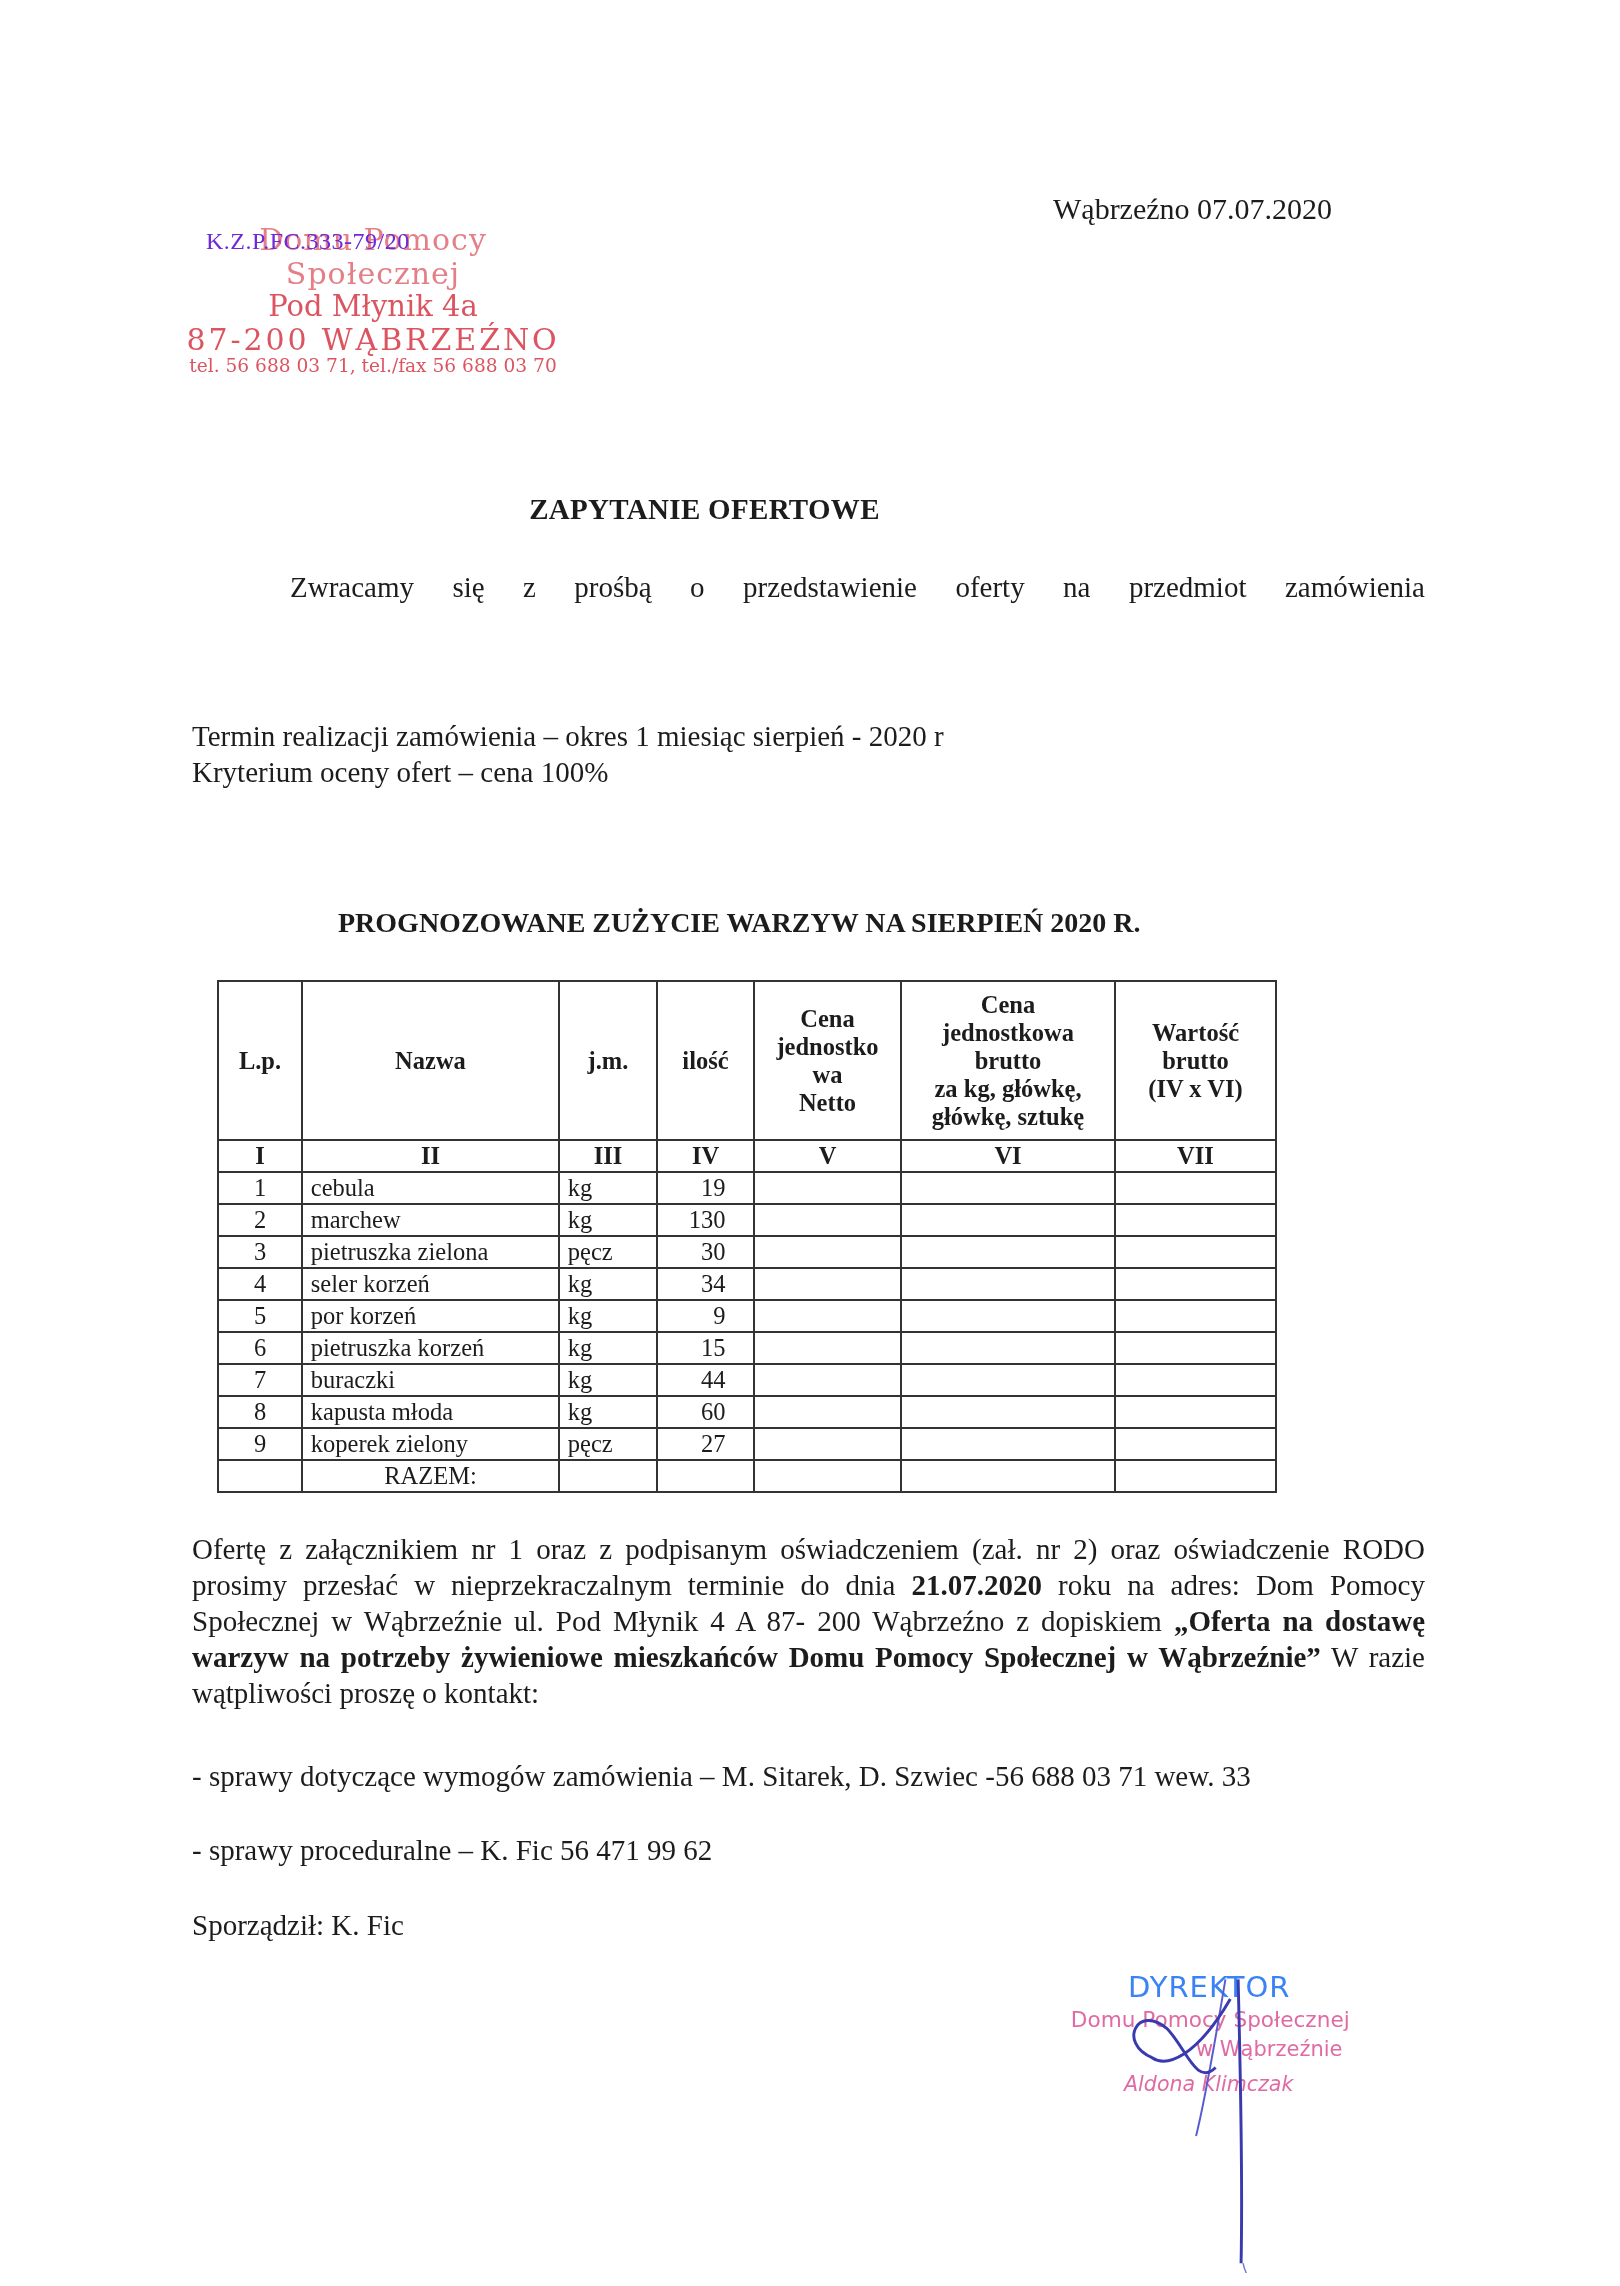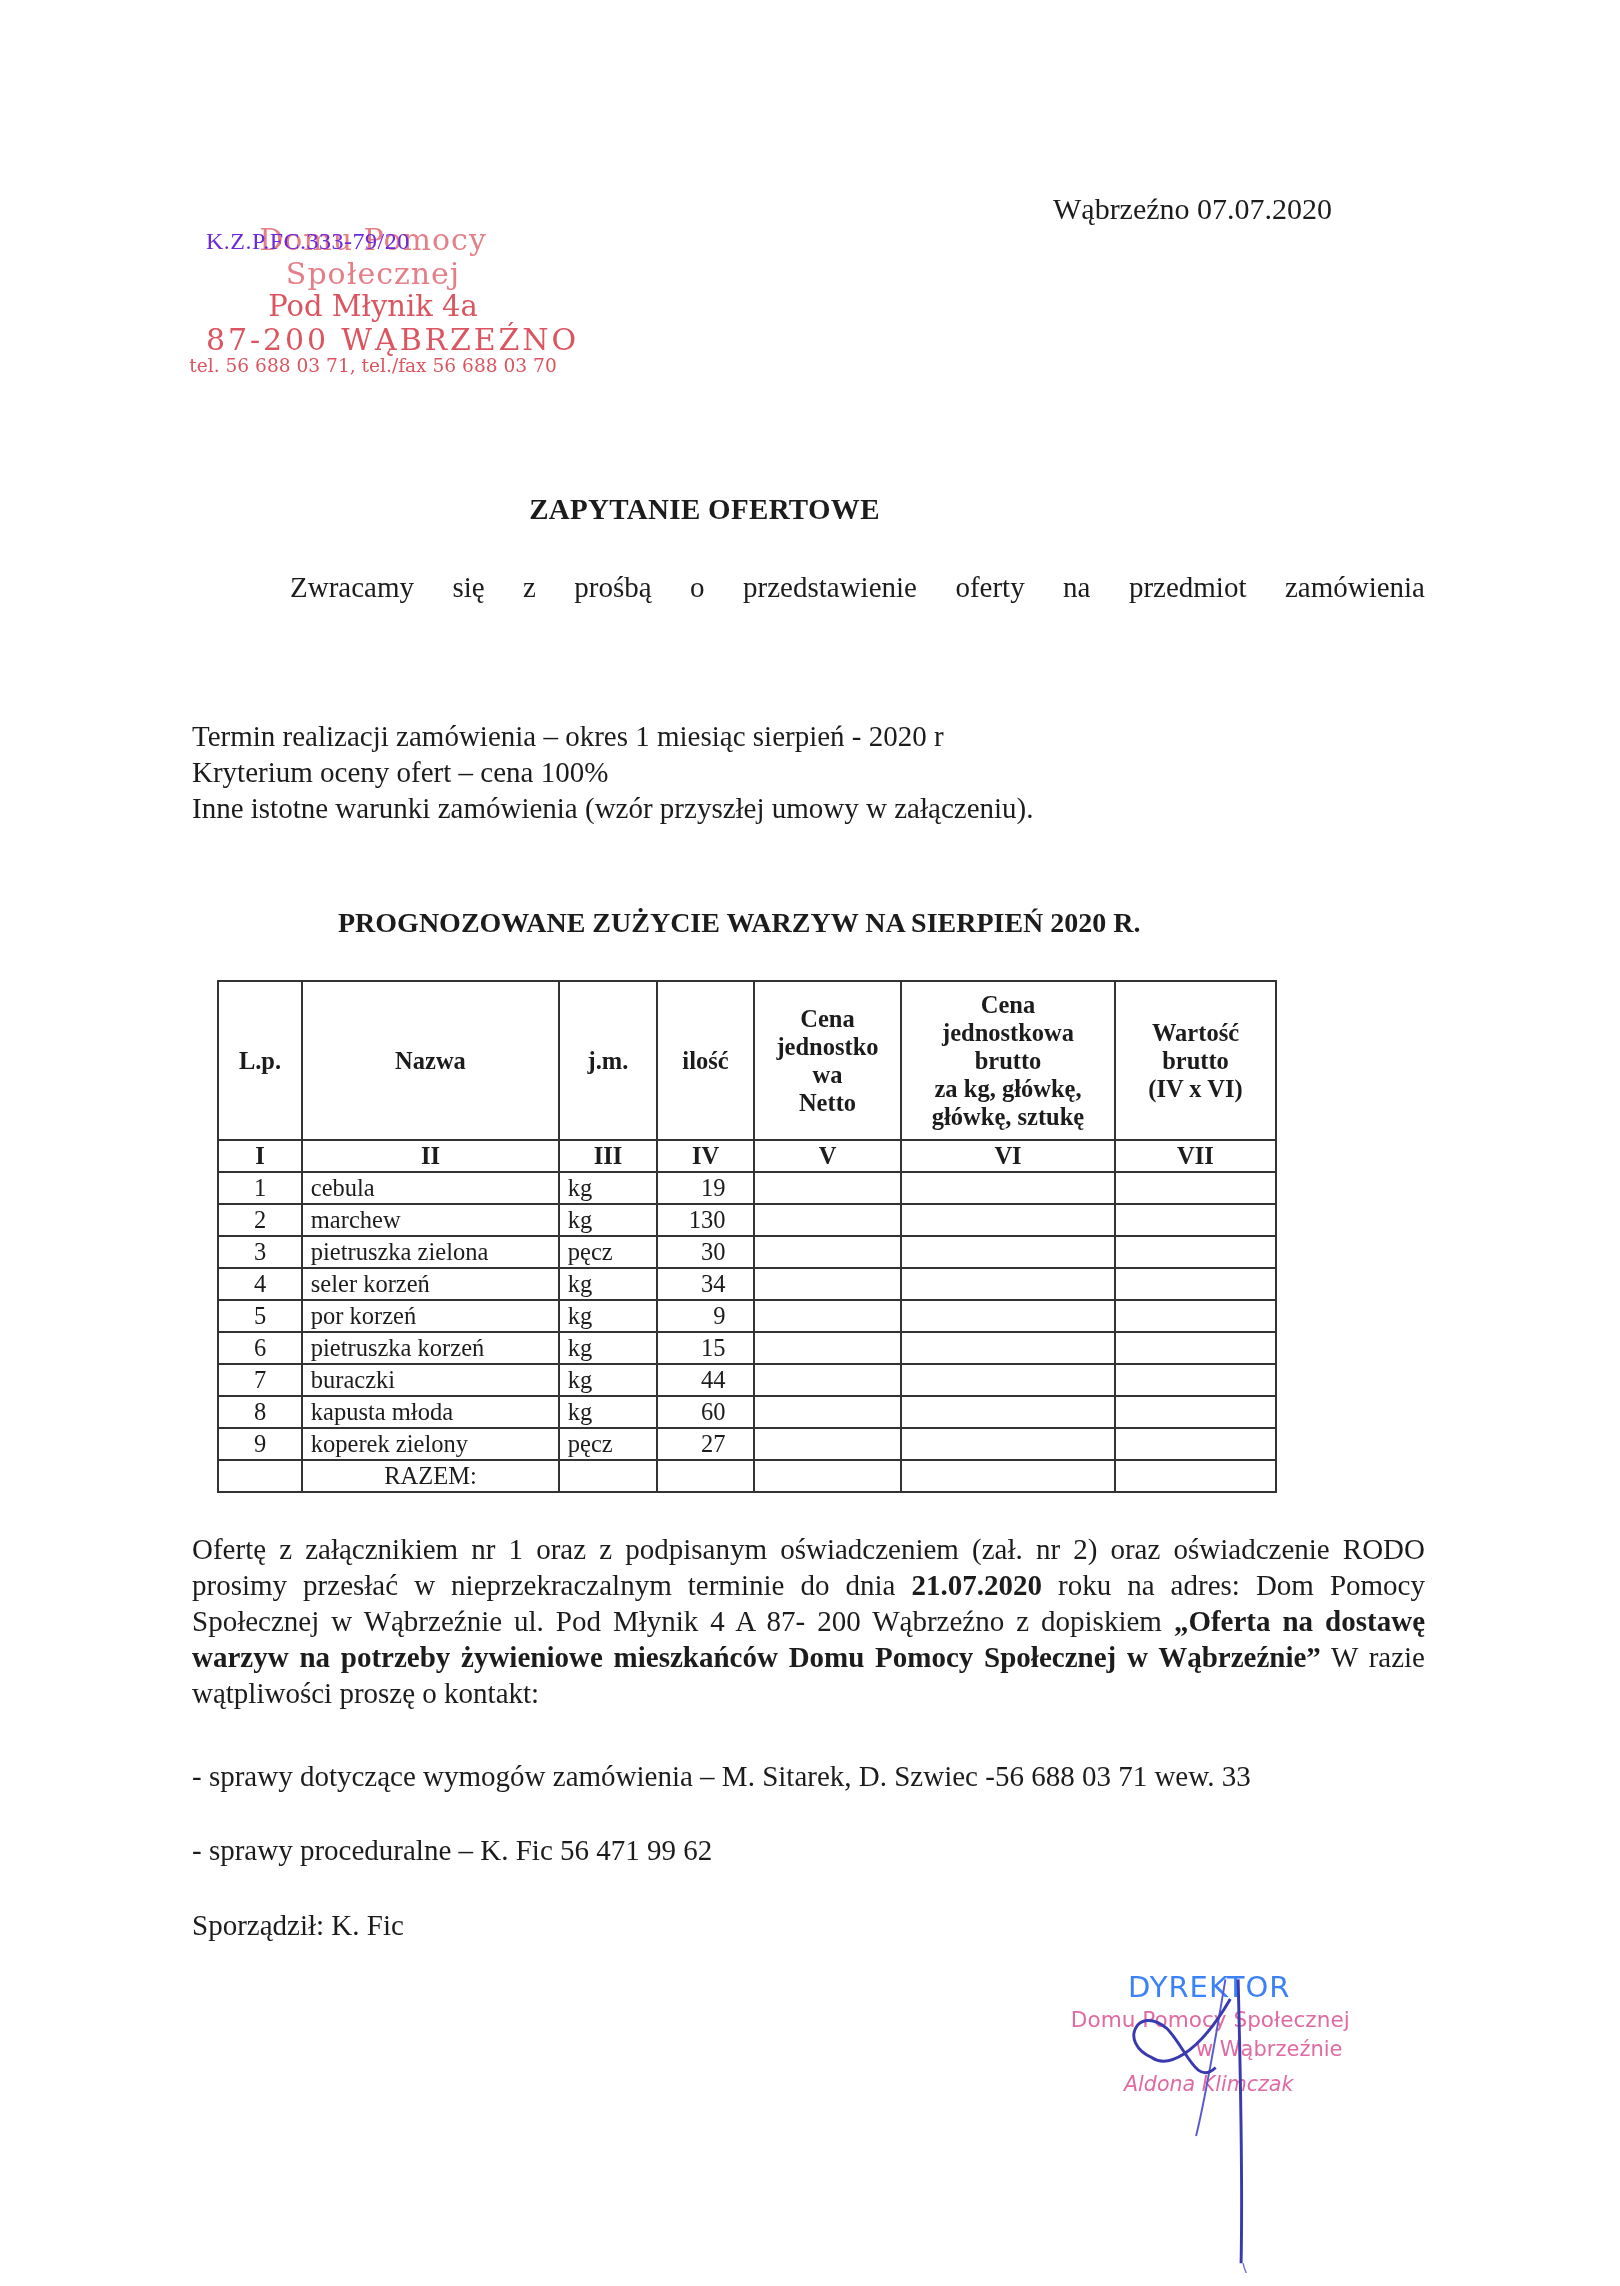--- a/index.html
+++ b/index.html
@@ -5,21 +5,21 @@
   html, body { margin: 0; padding: 0; background: #ffffff; }
   body { width: 1620px; height: 2287px; position: relative; overflow: hidden;
          font-family: "Liberation Serif", "DejaVu Serif", serif; color: #1c1c1c; }
   .abs { position: absolute; }
 
   
   .stamp { position: absolute; left: 167px; top: 223px; width: 412px; text-align: center;
            color: #d8424e; font-family: "DejaVu Serif", "Liberation Serif", serif; line-height: 1.12; opacity: 0.9; }
   .stamp .l1 { font-size: 30px; letter-spacing: 1px; opacity: 0.75; }
   .stamp .l2 { font-size: 29px; }
-  .stamp .l3 { font-size: 30px; letter-spacing: 2.9px; text-align: right; }
+  .stamp .l3 { font-size: 30px; letter-spacing: 2.9px; }
   .stamp .l4 { font-size: 18.6px; white-space: nowrap; }
   .ref { position: absolute; left: 206px; top: 228px; font-size: 24px; color: #6d28d9; letter-spacing: 0.5px; }
   .date { position: absolute; left: 1053px; top: 192px; font-size: 30px; }
 
   .title { position: absolute; left: 0; width: 1409px; top: 493px; text-align: center;
            font-weight: bold; font-size: 29px; letter-spacing: 0.3px; }
 
   .para { position: absolute; left: 192px; width: 1233px; font-size: 29px; line-height: 36px; text-align: justify; }
   .para.indent { text-indent: 98px; }
   .jline { text-align-last: justify; display: block; }
@@ -62,21 +62,20 @@
 
   <div class="title">ZAPYTANIE OFERTOWE</div>
 
   <div class="para indent" style="top:569px;">
     <span class="jline">Zwracamy się z prośbą o przedstawienie oferty na przedmiot zamówienia</span>
   </div>
 
   <div class="lines">
     <div>Termin realizacji zamówienia – okres 1 miesiąc sierpień  - 2020 r</div>
     <div>Kryterium oceny ofert – cena 100%</div>
-    <div>Inne istotne warunki zamówienia (wzór przyszłej umowy w załączeniu).</div>
   </div>
 
   <div class="table-title">PROGNOZOWANE ZUŻYCIE WARZYW NA SIERPIEŃ 2020 R.</div>
 
   <table class="grid">
     <colgroup>
       <col style="width:84px">
         <col style="width:257px">
         <col style="width:98px">
         <col style="width:97px">

